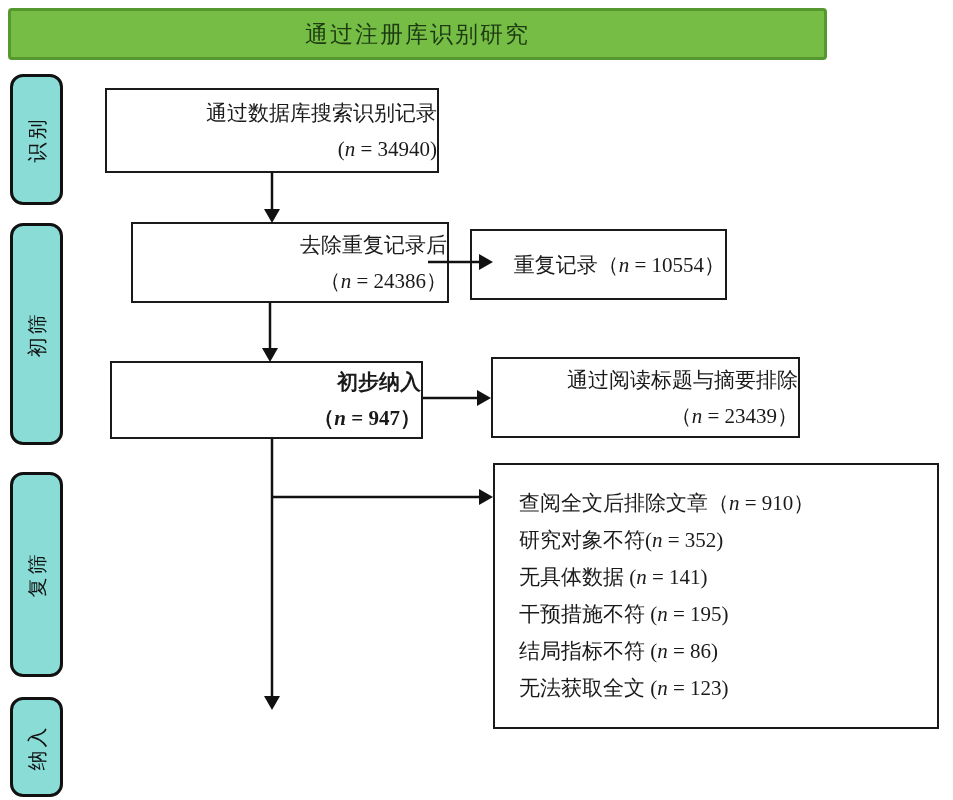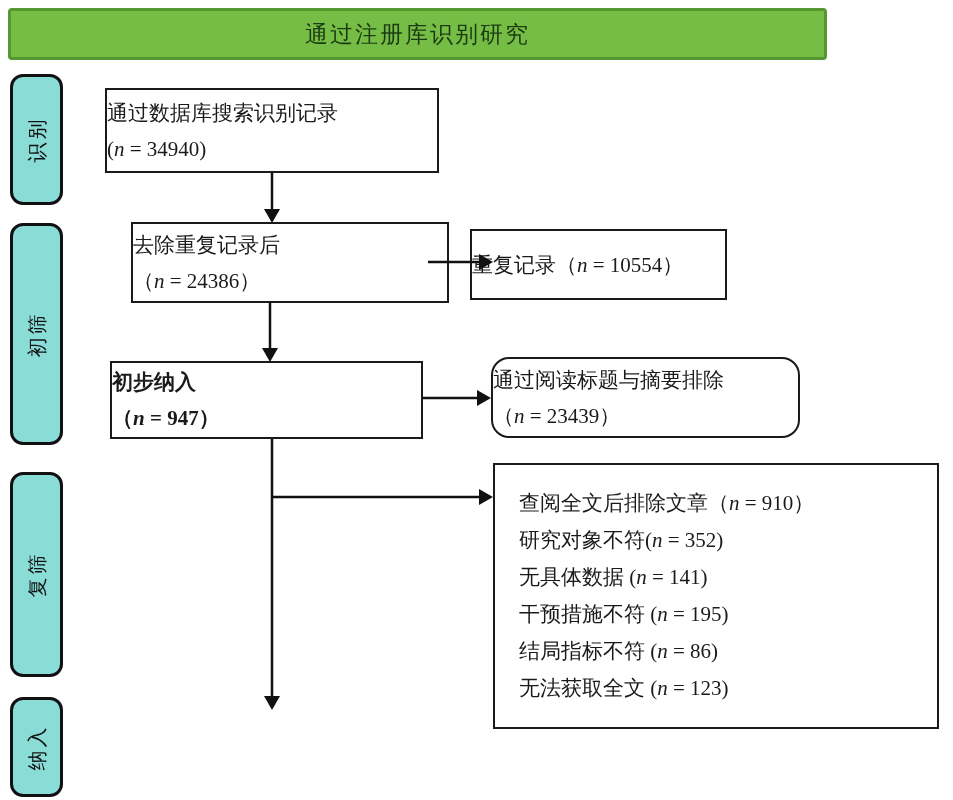--- a/index.html
+++ b/index.html
@@ -13,29 +13,29 @@
 
   .stage{position:absolute;background:#8adcd7;border:3px solid #111;border-radius:13px;
     display:flex;align-items:center;justify-content:center;box-sizing:border-box;}
   .stage span{transform:rotate(-90deg);white-space:nowrap;font-size:20px;letter-spacing:3px;color:#111;}
   .stage-identification{left:10px;top:74px;width:53px;height:131px;}
   .stage-screening1{left:10px;top:223px;width:53px;height:222px;}
   .stage-screening2{left:10px;top:472px;width:53px;height:205px;}
   .stage-included{left:10px;top:697px;width:53px;height:100px;}
 
   .box{position:absolute;background:#fff;border:2.5px solid #1a1a1a;box-sizing:border-box;
-    display:flex;flex-direction:column;align-items:flex-start;justify-content:center;
+    display:flex;flex-direction:column;align-items:flex-end;justify-content:center;
     font-size:21px;line-height:36px;}
   .box i{font-style:italic;}
   .box-identified{left:105px;top:88px;width:334px;height:85px;}
   .box-dedup{left:110px;top:222px;width:318px;height:81px;margin-left:21px;}
   .box-preliminary{left:110px;top:361px;width:313px;height:78px;font-weight:bold;}
   .box-final{left:113px;top:710px;width:322px;height:81px;}
   .box-dup-records{left:470px;top:229px;width:257px;height:71px;}
-  .box-title-abstract{left:491px;top:357px;width:309px;height:81px;border-radius:18px;}
+  .box-title-abstract{left:491px;top:357px;width:309px;height:81px;}
   .box-fulltext{left:493px;top:463px;width:446px;height:266px;
     align-items:flex-start;justify-content:center;padding:6px 10px 6px 24px;line-height:37px;}
 
   svg.arrows{position:absolute;left:0;top:0;pointer-events:none;}
   .aline{stroke:#111;stroke-width:2.5;}
   .ahead{fill:#111;}
 </style>
 </head>
 <body>
 

